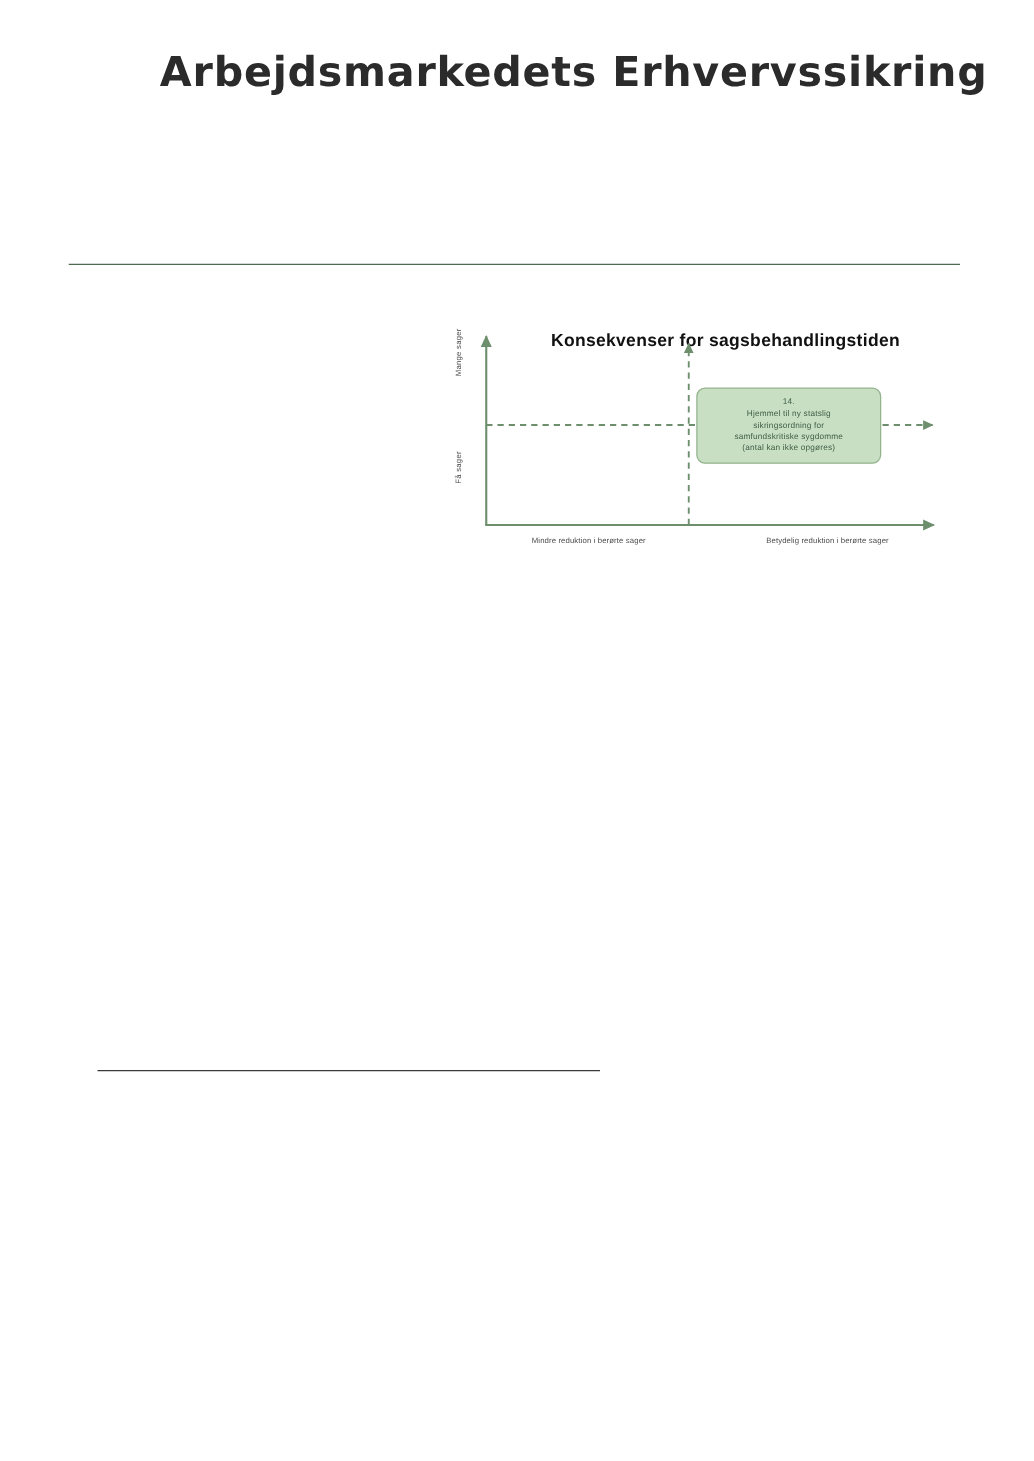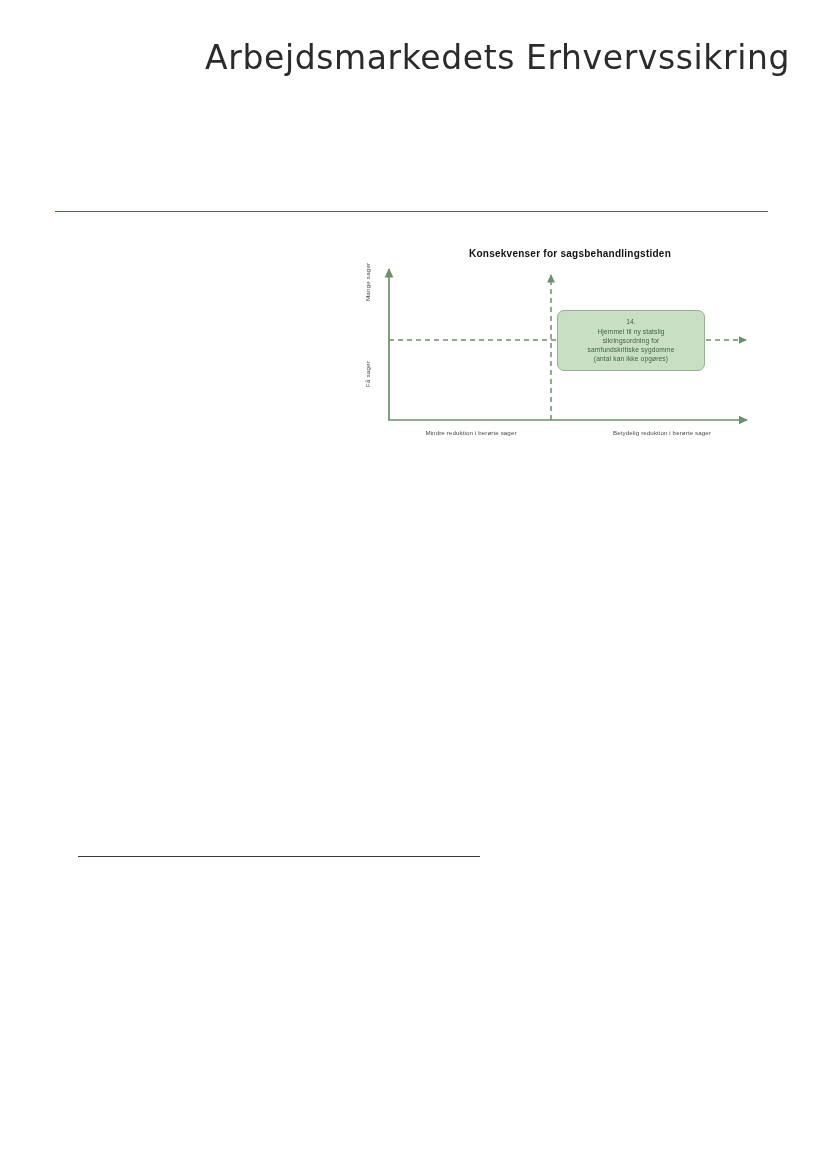--- a/index.html
+++ b/index.html
@@ -27,21 +27,21 @@
     position: absolute;
     left: 0;
     top: 40px;
     width: 790px;
     text-align: right;
   }
   .doc-title {
     display: inline-block;
     font-family: "DejaVu Sans", sans-serif;
     font-size: 33px;
-    font-weight: 400;
+    font-weight: 700;
     letter-spacing: 0.6px;
     color: #2b2b2b;
     line-height: 1.1;
     white-space: nowrap;
   }
 
   .header-rule {
     position: absolute;
     left: 55px;
     top: 211px;
@@ -63,24 +63,24 @@
   .chart {
     position: absolute;
     left: 360px;
     top: 244px;
     width: 400px;
     height: 205px;
   }
   .chart-title {
     position: absolute;
     left: 60px;
-    top: 4px;
+    top: 20px;
     width: 300px;
-    text-align: center;
-    font-size: 10px;
+    text-align: right;
+    font-size: 14px;
     font-weight: bold;
     color: #111111;
     letter-spacing: 0.25px;
     white-space: nowrap;
   }
 
   .chart-svg {
     position: absolute;
     left: 0;
     top: 0;

